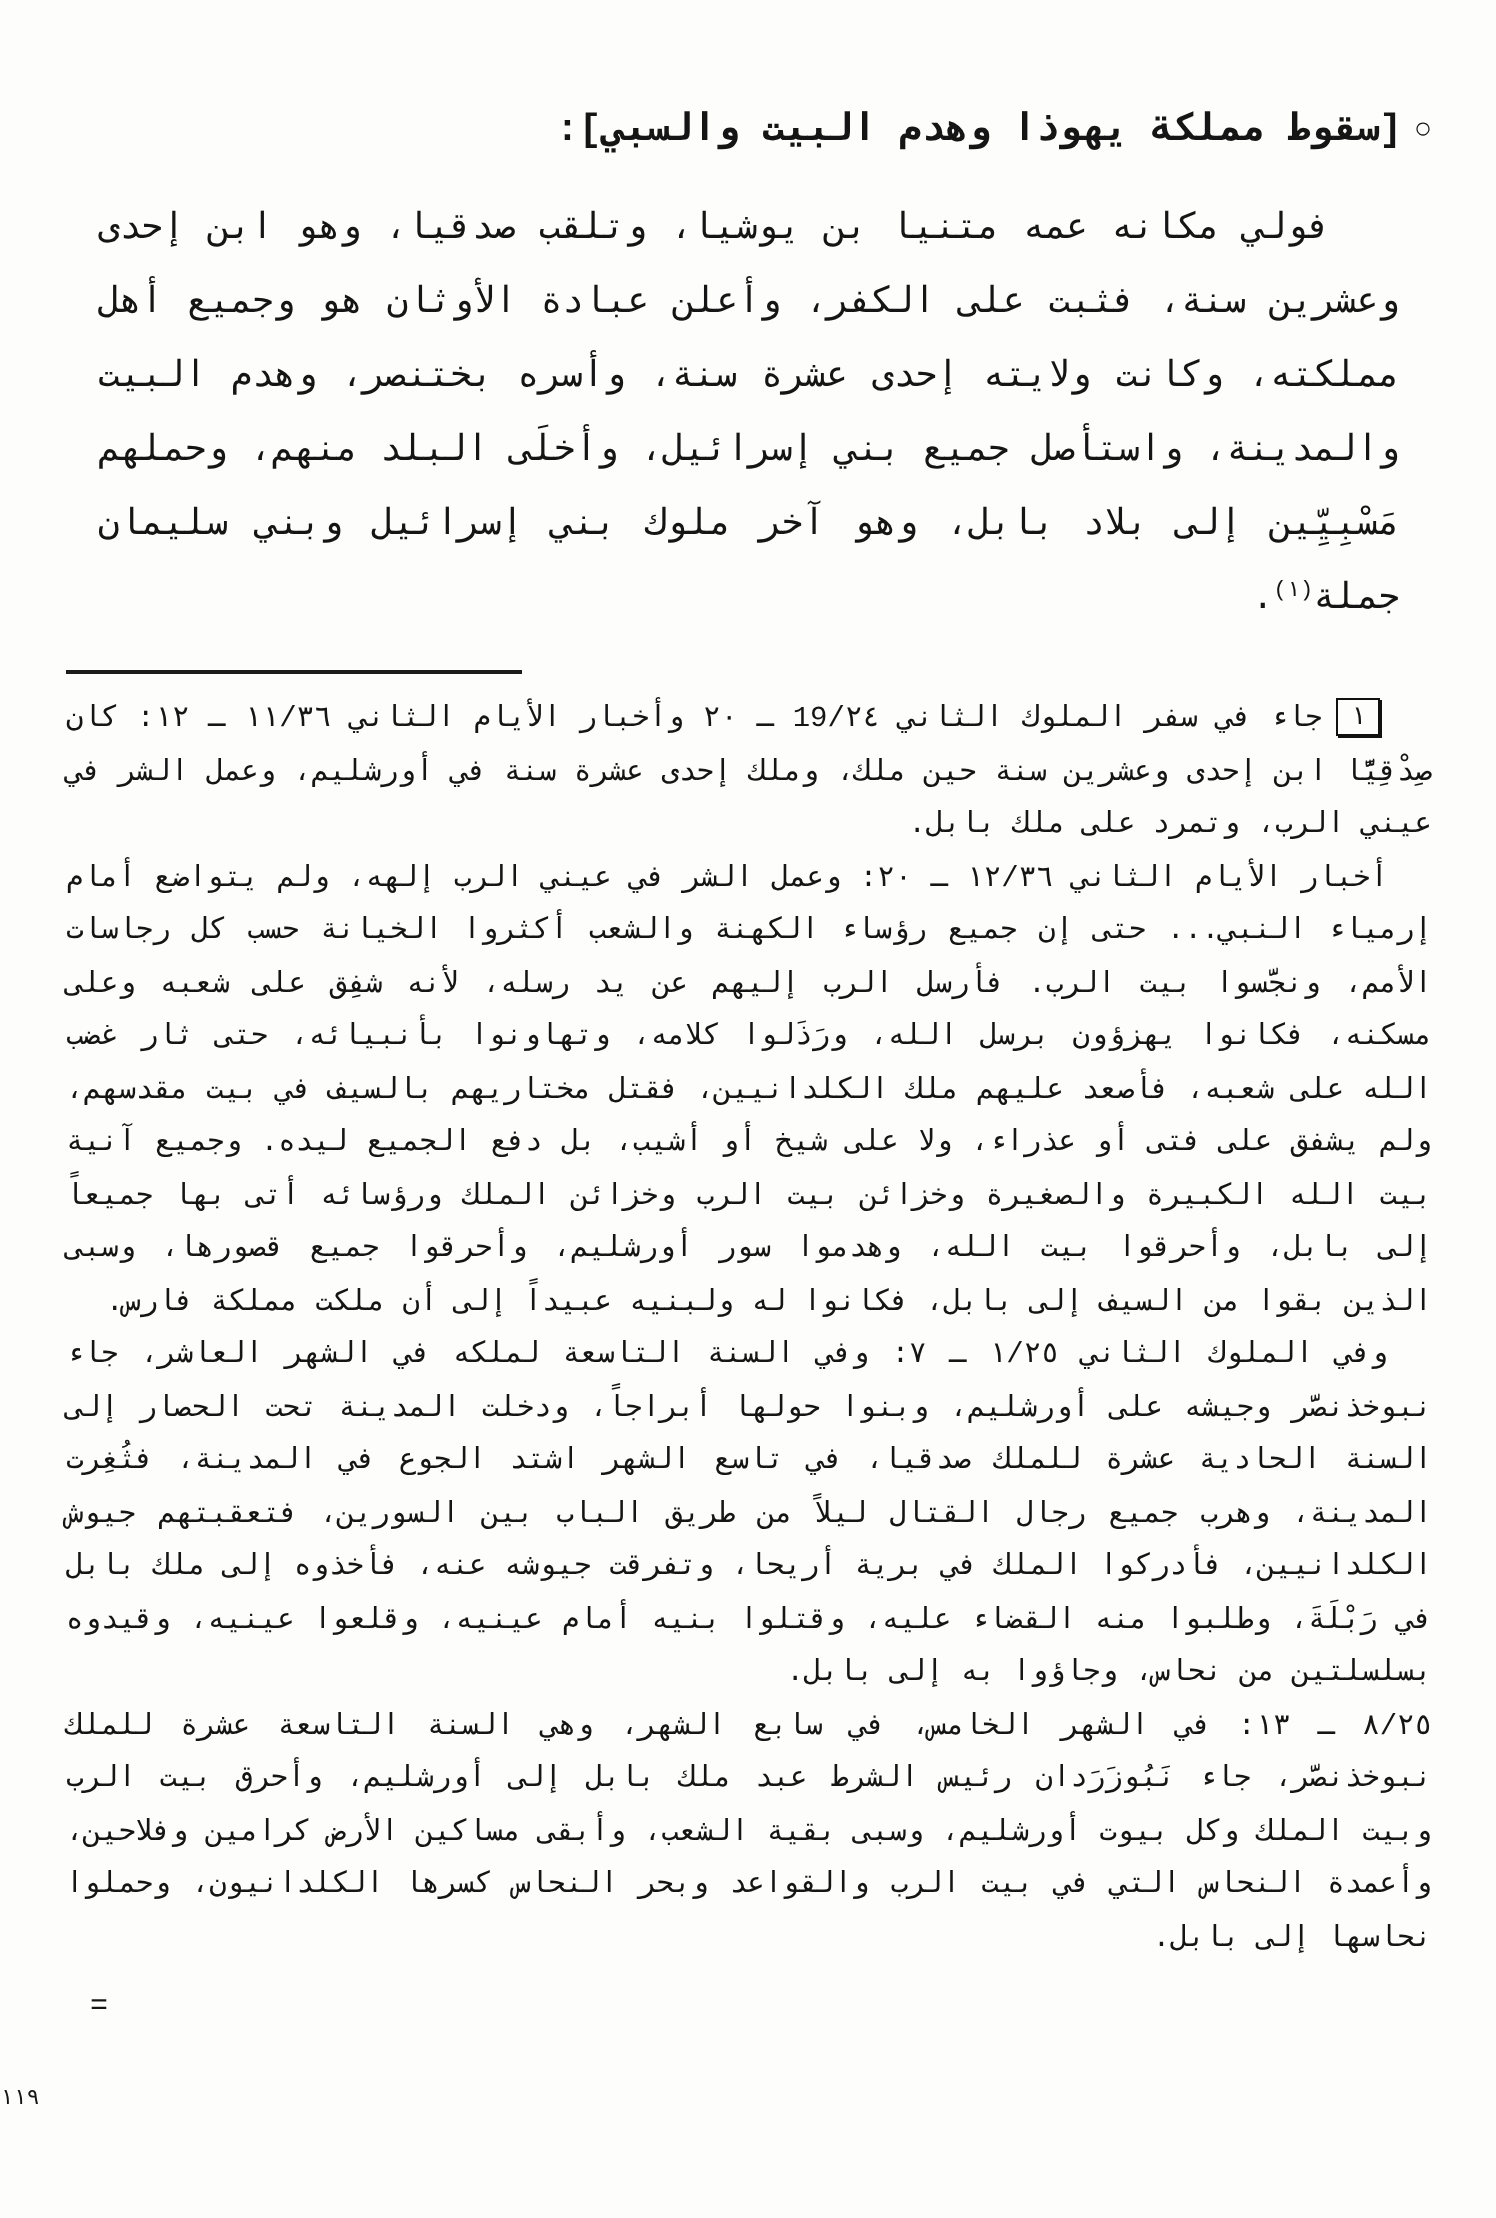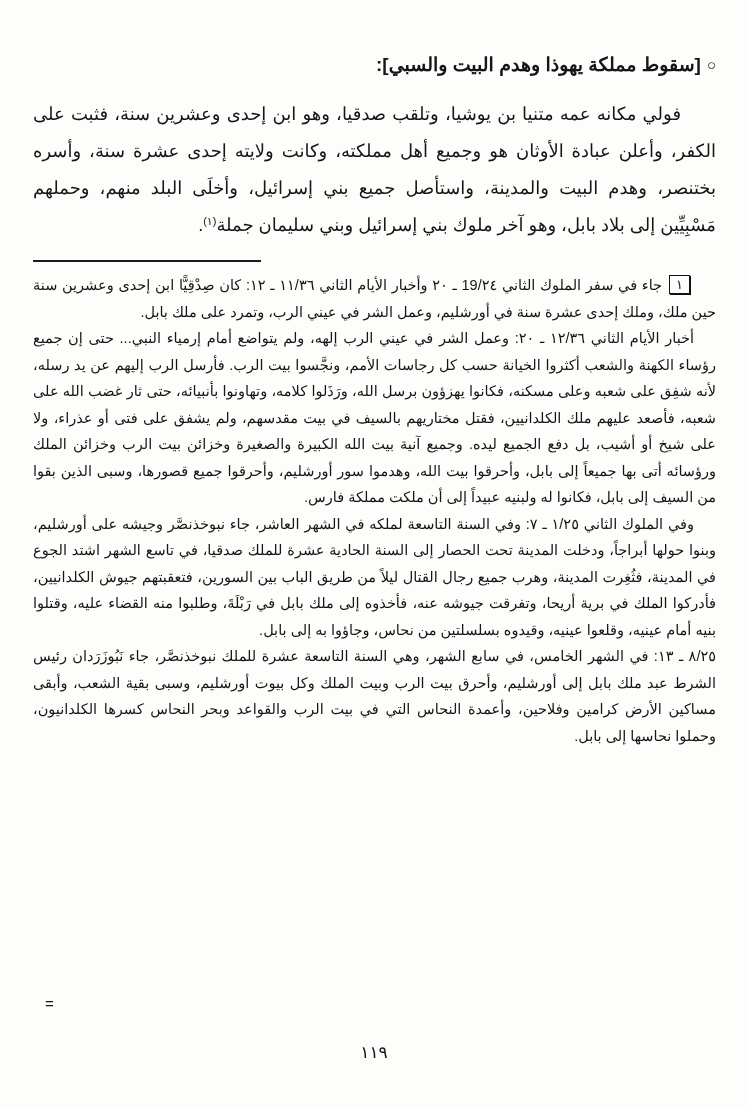--- a/index.html
+++ b/index.html
@@ -2,21 +2,21 @@
 <html lang="ar" dir="rtl"><head>
 <meta charset="utf-8">
 <style>
   html,body { margin:0; padding:0; background:#e8e8e6; }
   .page {
     position:relative;
     width:748px; height:1109px;
     margin:0 auto;
     background:#fdfdfb;
     direction:rtl;
-    font-family:Liberation Sans, sans-serif;
+    font-family:Liberation Mono, monospace;
     color:#151515;
     box-sizing:border-box;
     padding:50px 32px 0 33px;
     overflow:hidden;
   }
   .heading {
     font-size:19px;
     font-weight:bold;
     margin:0 0 16px 0;
     line-height:30px;
@@ -27,21 +27,21 @@
     font-weight:normal;
     font-size:15px;
     vertical-align:1px;
     margin-left:6px;
   }
   .body-para {
     font-size:18px;
     line-height:37px;
     text-align:justify;
     text-indent:35px;
-    margin:0;
+    margin:16px;
   }
   .fnref {
     font-size:11px;
     line-height:0;
     vertical-align:6px;
   }
   .fn-rule {
     width:228px;
     height:0;
     border-top:2px solid #1c1c1c;
@@ -70,22 +70,22 @@
   .cont-bottom {
     position:absolute;
     left:45px;
     top:995px;
     font-size:15px;
   }
   .page-number {
     position:absolute;
     top:1042px;
     left:0; right:0;
-    text-align:center;
-    font-size:17px;
+    text-align:left;
+    font-size:11px;
     letter-spacing:2px;
   }
 </style>
 </head>
 <body>
 
 <div class="page">
 
   <h1 class="heading"><span class="bullet">○</span><span>[سقوط مملكة يهوذا وهدم البيت والسبي]:</span></h1>
 

